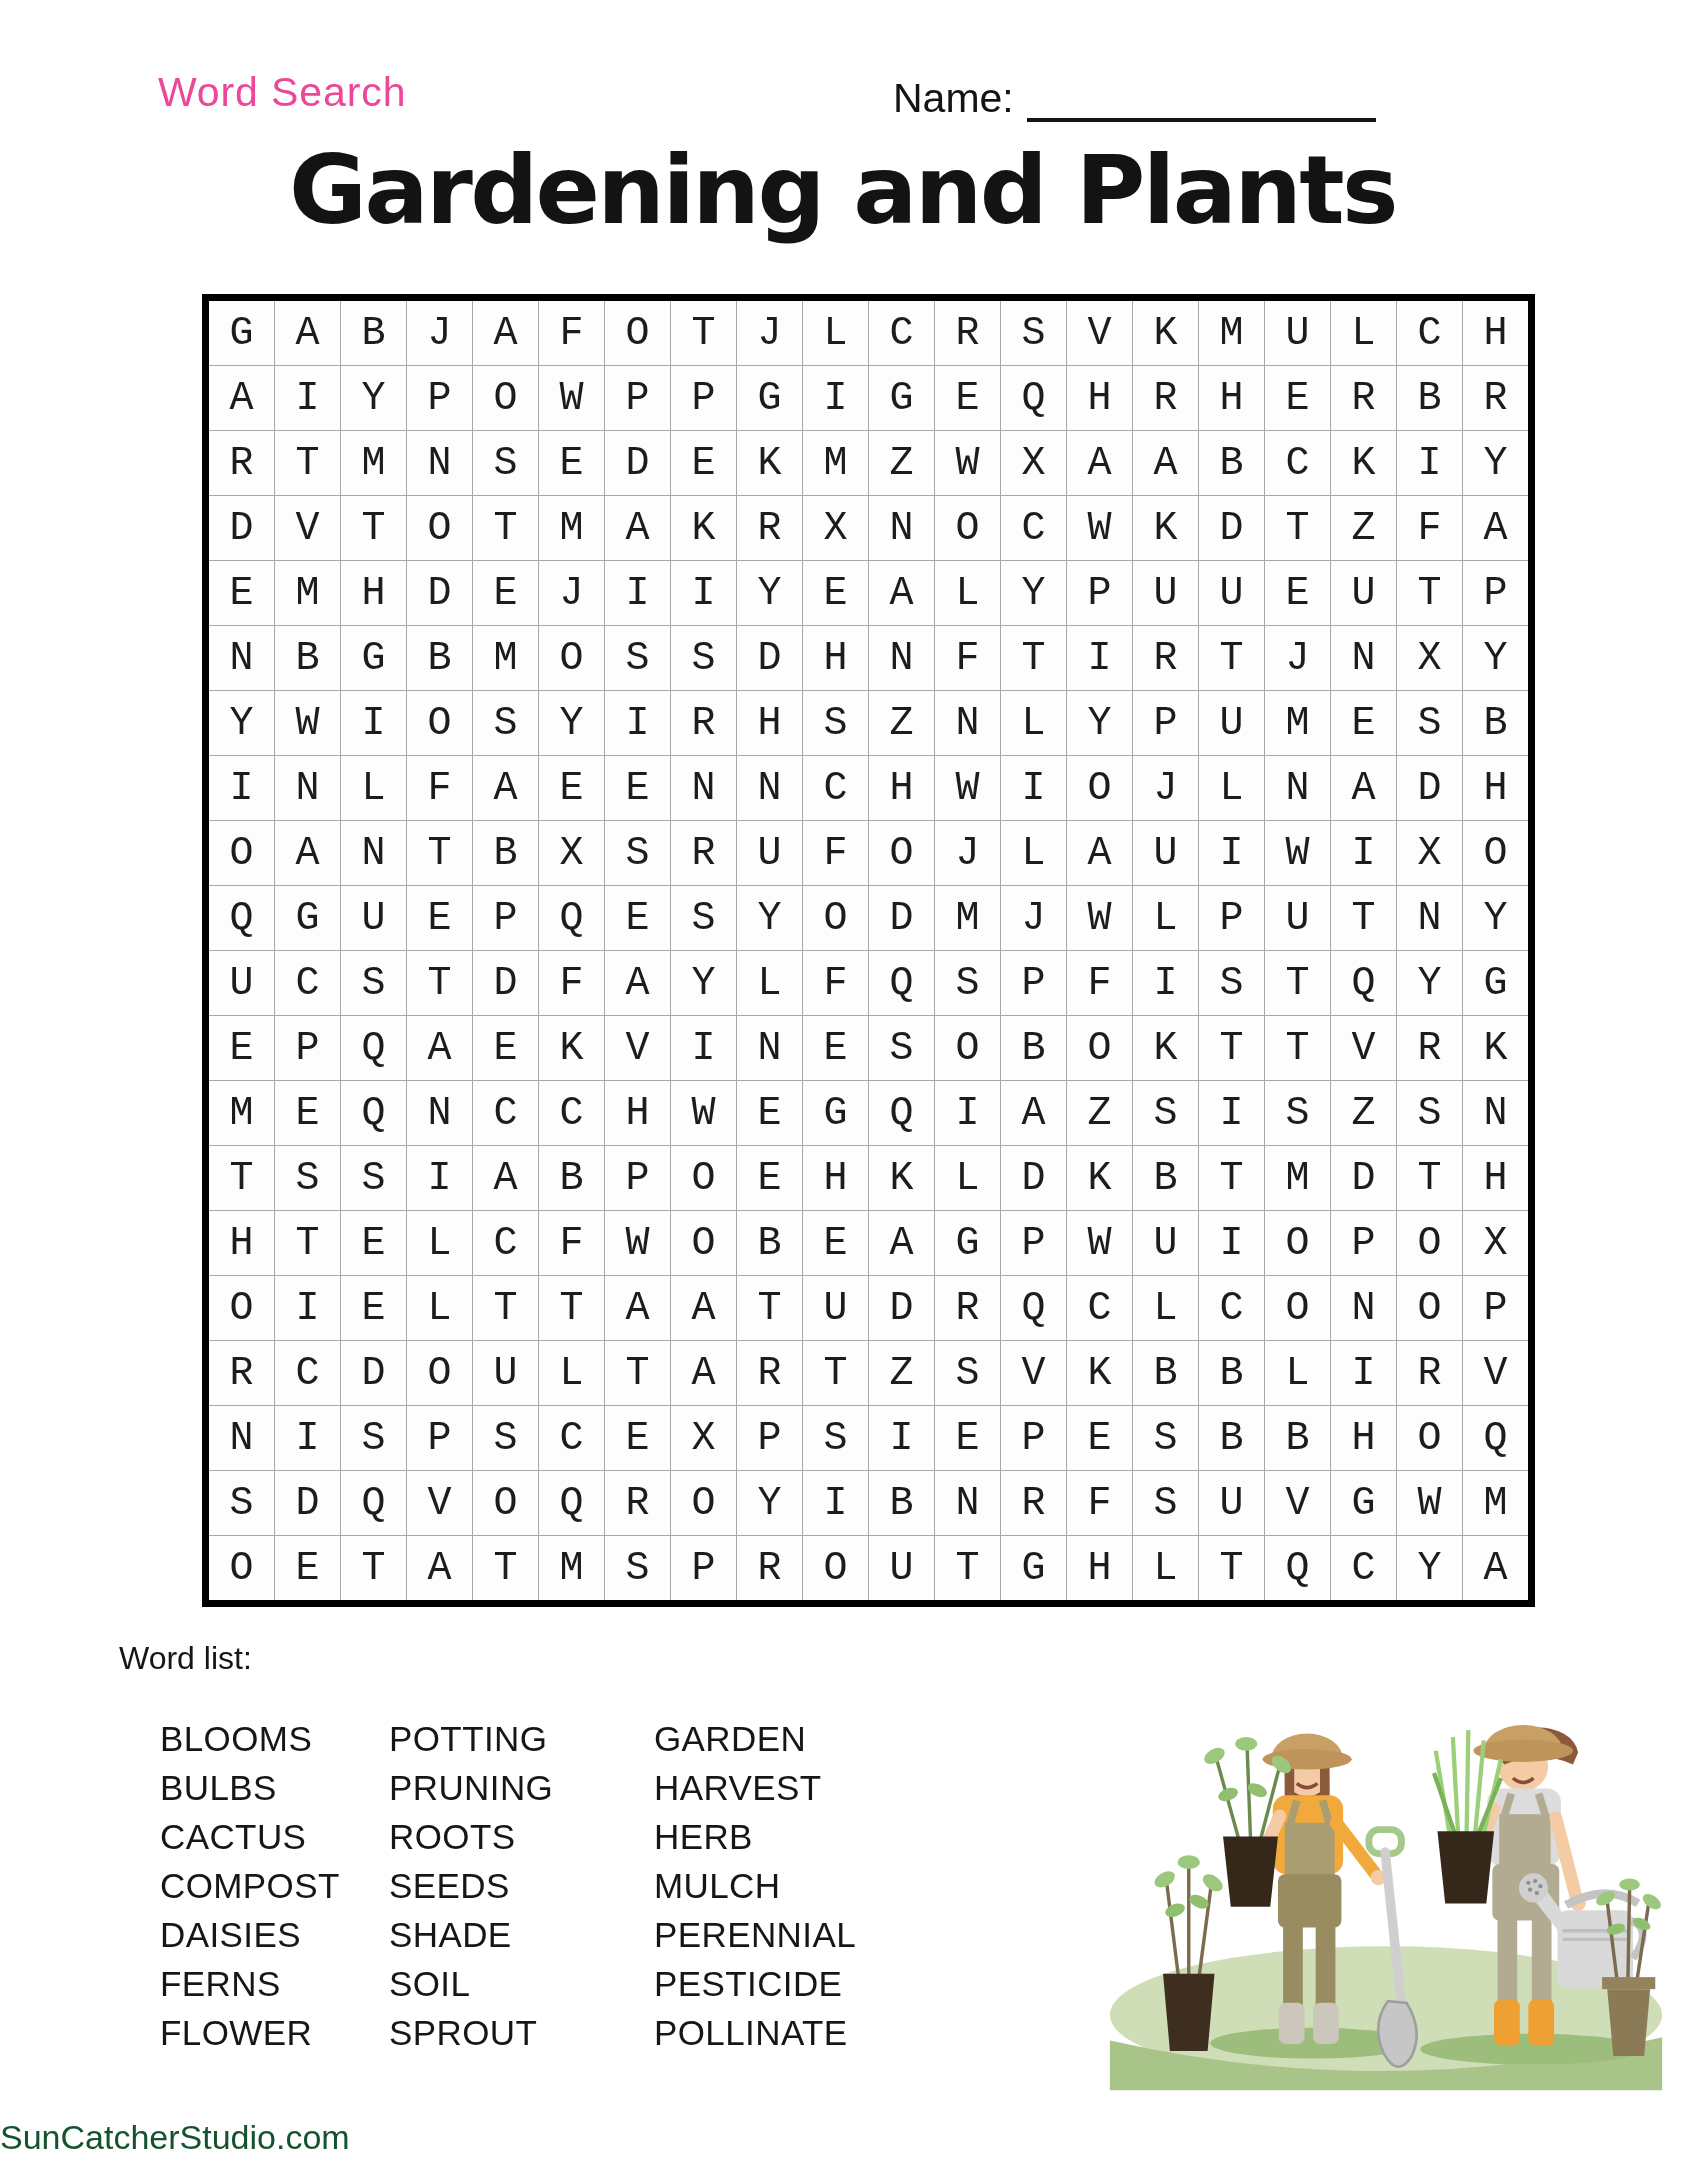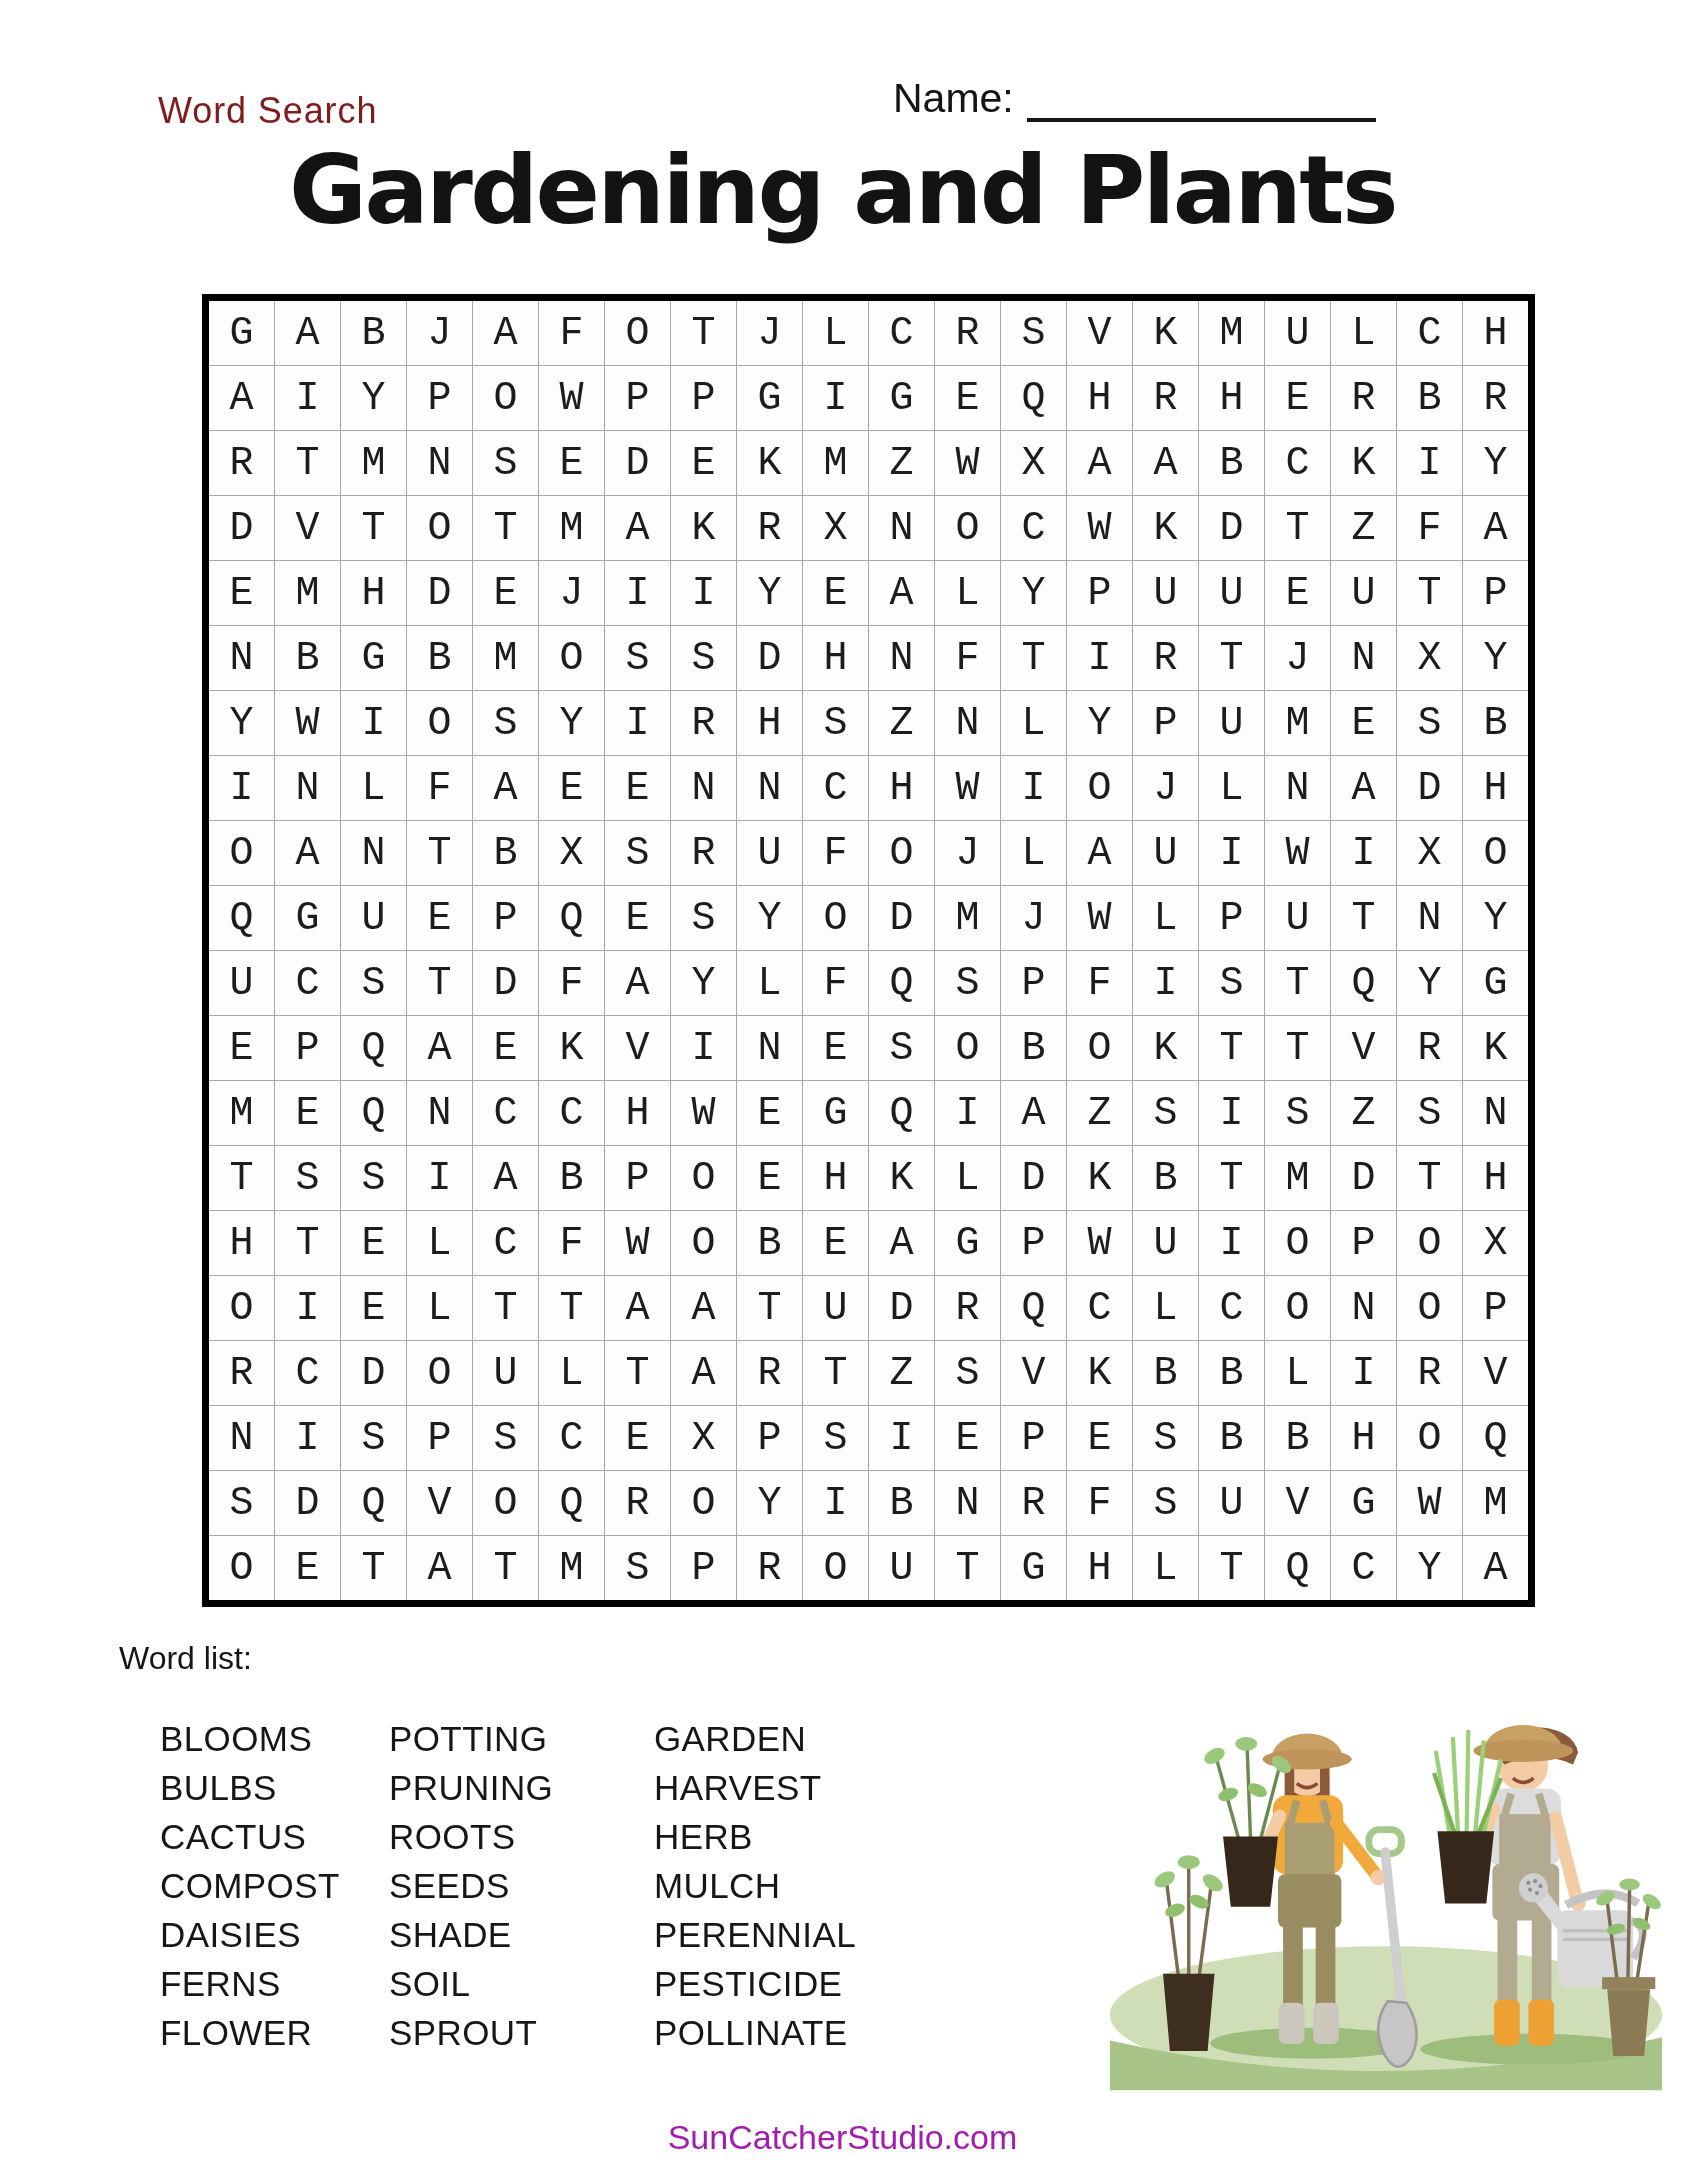--- a/index.html
+++ b/index.html
@@ -1,20 +1,20 @@
 <!DOCTYPE html>
 <html style="font-size:13.6px"><head>
 <meta charset="utf-8">
 <style>
   html,body{margin:0;padding:0;background:#ffffff;}
   .page{position:relative;width:1685px;height:2181px;background:#ffffff;overflow:hidden;
         font-family:"Liberation Sans",sans-serif;color:#111;}
 
   
-  .hdr-doc-type{position:absolute;left:158px;top:90px;font-size:36px;letter-spacing:0.9px;color:#7f1d1d;}
+  .hdr-doc-type{position:absolute;left:158px;top:69px;font-size:41px;letter-spacing:0.9px;color:#ec4899;}
   .hdr-name{position:absolute;left:893px;top:75px;font-size:41px;color:#141414;white-space:nowrap;}
   .name-line{display:inline-block;width:349px;border-bottom:4.3px solid #141414;height:39px;margin-left:13.6px;vertical-align:bottom;}
 
   
   .title{position:absolute;left:0;top:135px;width:100%;text-align:center;
          font-family:"DejaVu Sans",sans-serif;font-weight:900;font-size:95px;
          letter-spacing:-2.6px;color:#131313;}
 
   
   .grid-wrap{position:absolute;left:202px;top:294px;}
@@ -31,22 +31,22 @@
   .word-col:nth-child(1){width:229px;}
   .word-col:nth-child(2){width:265px;}
   .word-col:nth-child(3){width:257px;}
   .word-col:nth-child(4){width:256px;}
   .word{font-size:35px;line-height:49px;color:#161616;letter-spacing:0.4px;white-space:nowrap;}
 
   
   .illo{position:absolute;left:1103px;top:1618px;width:566px;height:473px;}
 
   
-  .footer{position:absolute;left:0;top:2118px;width:100%;text-align:center;
-          font-size:34px;color:#a21caf;}
+  .footer{position:absolute;left:0;top:2118px;width:100%;text-align:left;
+          font-size:34px;color:#14532d;}
 </style>
 </head>
 <body>
 
 <div class="page">
 
   <div class="hdr-doc-type">Word Search</div>
 
   <div class="hdr-name">
     <span>Name:</span><span class="name-line"></span>

